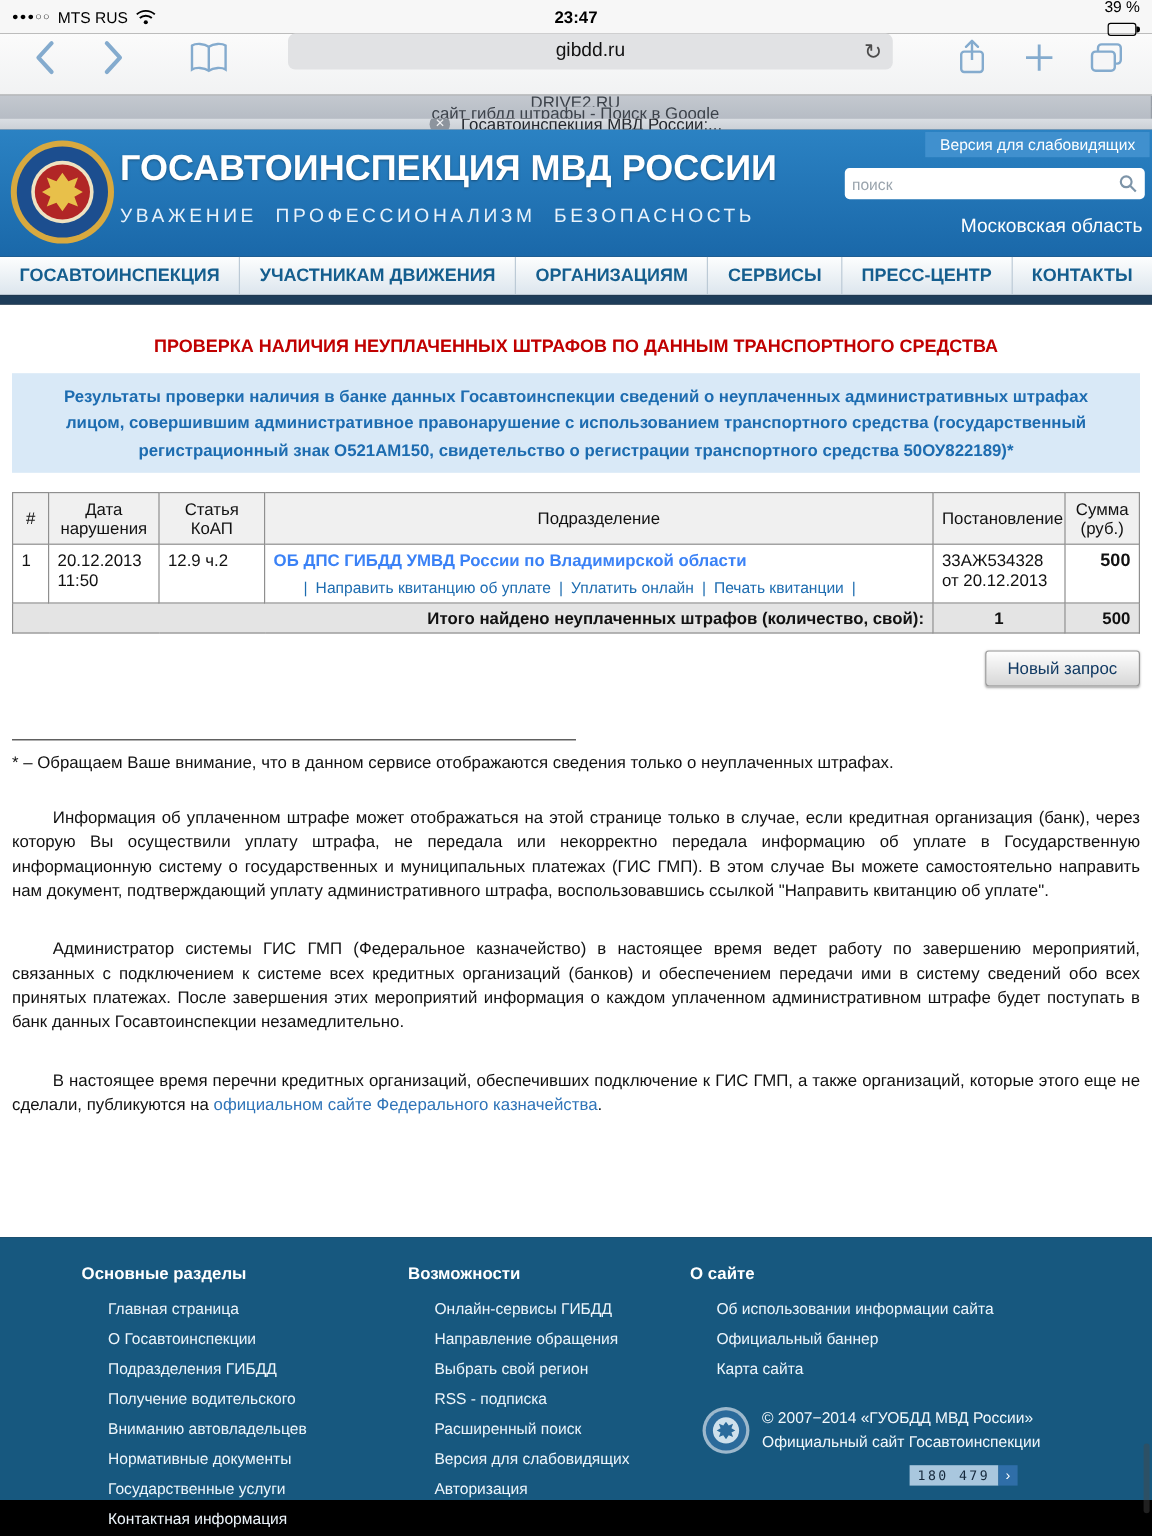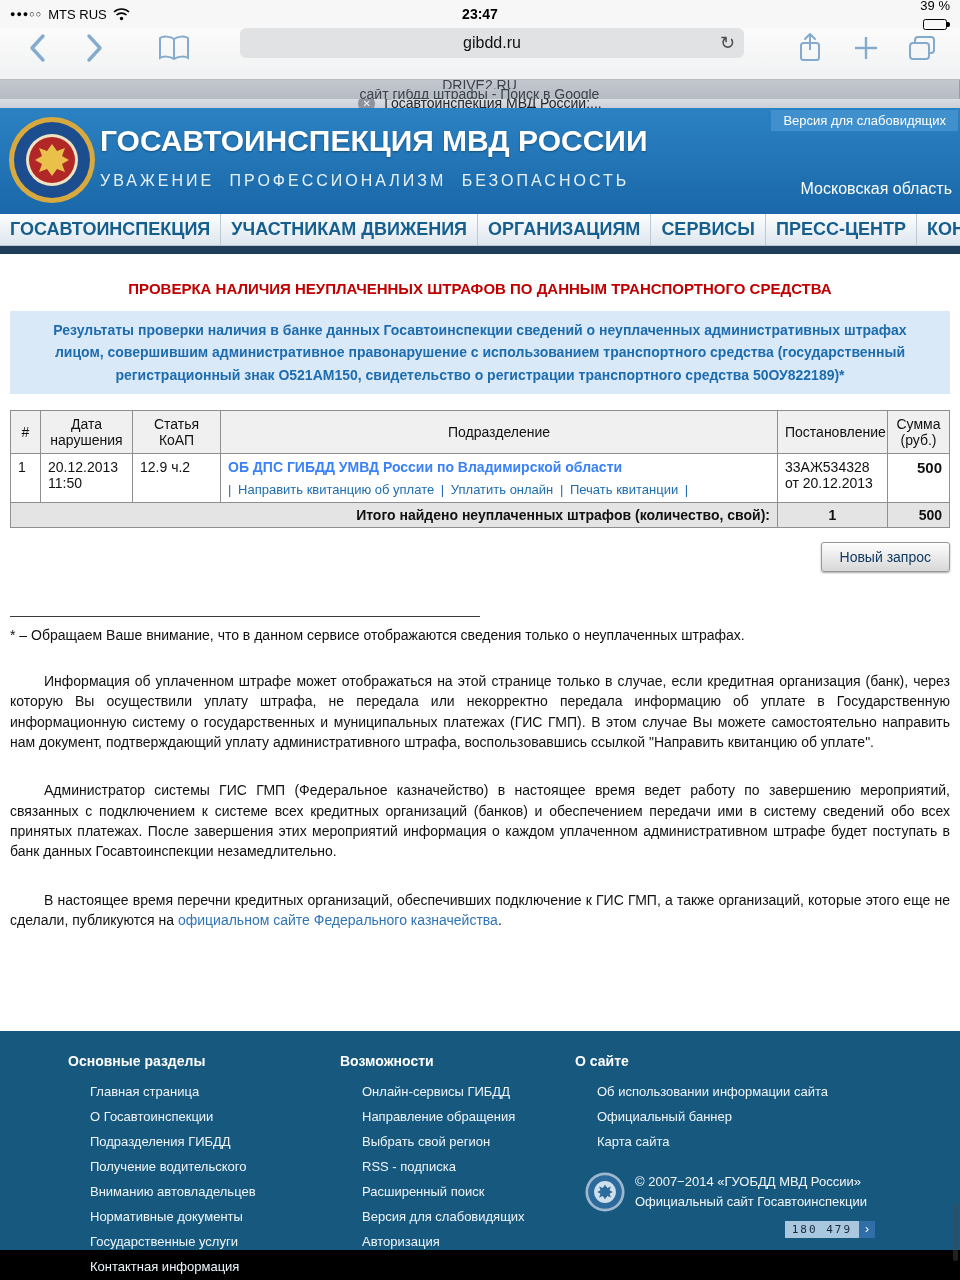--- a/index.html
+++ b/index.html
@@ -39,35 +39,35 @@
   .site-title { color:#fff; font-size:30px; font-weight:bold; text-shadow:0 1px 2px rgba(0,0,0,.35); }
   .site-slogan { color:#e8f2fb; font-size:16px; letter-spacing:3px; word-spacing:8px; margin-top:14px; }
   .access-link { position:absolute; top:2px; right:2px; background:#4090ce; color:#fff; font-size:13px; padding:3px 12px; cursor:pointer; }
   .hdr-search { position:absolute; top:32px; right:6px; width:250px; height:26px; background:#fff; border-radius:4px; display:flex; align-items:center; padding:0 6px; }
   .hdr-search input { flex:1; border:none; outline:none; font-size:13px; color:#333; background:transparent; font-family:"Liberation Sans", sans-serif; }
   .hdr-search input::placeholder { color:#9aa4ad; }
   .region { position:absolute; top:72px; right:8px; color:#fff; font-size:16px; cursor:pointer; }
 
   
   .nav { height:32px; background:linear-gradient(#fdfefe,#dde6ee); display:flex; border-bottom:1px solid #b9c6d2; }
-  .nav-item { flex:1 1 auto; display:flex; align-items:center; justify-content:center; font-size:18px; font-weight:bold; color:#155e8e; white-space:nowrap; padding:0 10px; border-right:1px solid #bccad6; cursor:pointer; }
+  .nav-item { flex:1 1 auto; display:flex; align-items:center; justify-content:center; font-size:15px; font-weight:bold; color:#155e8e; white-space:nowrap; padding:0 10px; border-right:1px solid #bccad6; cursor:pointer; }
   .nav-item:last-child { border-right:none; }
   .dark-strip { height:8px; background:#1e3d5a; }
 
   
   .content { height:777px; background:#fff; padding:0 10px; overflow:hidden; }
   .page-title { margin-top:26px; text-align:center; color:#c00000; font-size:15px; font-weight:bold; }
   .info-box { margin-top:14px; background:#d9e9f7; color:#1d6cb0; font-weight:bold; font-size:14px; text-align:center; line-height:1.6; padding:8px 24px; }
 
   table.fines { margin-top:16px; width:100%; border-collapse:collapse; table-layout:fixed; font-size:14px; color:#111; }
   table.fines th, table.fines td { border:1px solid #8f8f8f; padding:5px 7px; vertical-align:top; }
   table.fines th { background:#f0f0f0; font-weight:normal; text-align:center; vertical-align:middle; }
   td.cell-amount { text-align:right; font-weight:bold; font-size:15px; }
   .division-name { color:#3b82f6; font-weight:bold; cursor:pointer; }
-  .division-links { margin-top:7px; font-size:13px; color:#1d6cb0; }
+  .division-links { margin-top:7px; font-size:13px; color:#1d6cb0;margin-left:25px; }
   .division-links a { color:#1d6cb0; text-decoration:none; cursor:pointer; margin:0 3px; }
   tr.total-row td { background:#e4e4e4; font-weight:bold; padding:4px 7px; }
   td.total-label { text-align:right; }
   td.total-count { text-align:center; }
   td.total-amount { text-align:right; }
 
   .btn-row { text-align:right; margin-top:14px; }
   .new-request-btn { background:linear-gradient(#fefefe,#d7d7d7); border:1px solid #979797; border-radius:3px; padding:6px 18px; font-size:14px; color:#123a63; box-shadow:0 1px 2px rgba(0,0,0,.35); cursor:pointer; font-family:"Liberation Sans", sans-serif; }
 
   .divider { margin-top:44px; width:470px; border-top:1px solid #3a3a3a; }
@@ -79,21 +79,21 @@
   .site-footer { height:219px; background:#17587f; position:relative; display:flex; padding:22px 0 0 68px; color:#fff; }
   .f-col1 { width:272px; }
   .f-col2 { width:235px; }
   .f-col3 { width:330px; }
   .f-title { font-size:14px; font-weight:bold; margin-bottom:13px; }
   .f-links { list-style:none; padding-left:22px; }
   .f-links li { margin-bottom:7px; }
   .f-links a { color:#eef6fc; font-size:13px; text-decoration:none; cursor:pointer; }
   .copyright { display:flex; align-items:center; gap:10px; margin-top:22px; margin-left:10px; }
   .copyright-text { font-size:13px; line-height:1.55; color:#f2f8fc; }
-  .counter { position:absolute; right:85px; bottom:12px; display:flex; height:17px; }
+  .counter { position:absolute; right:112px; bottom:12px; display:flex; height:17px; }
   .counter-digits { background:#a9c7de; color:#16293c; font-family:"DejaVu Sans Mono", monospace; font-size:11px; letter-spacing:2px; padding:2px 7px; }
   .counter-arrow { width:16px; background:#2f6ea8; color:#fff; font-size:12px; text-align:center; line-height:17px; cursor:pointer; }
 
   .scroll-thumb { position:absolute; right:2px; top:1203px; width:5px; height:58px; background:rgba(70,70,70,.45); border-radius:3px; }
 </style>
 </head>
 <body>
 
 <div class="status-bar">
   <div class="sb-left">
@@ -173,20 +173,27 @@
     <circle cx="44" cy="44" r="38" fill="#1c4e8f"></circle>
     <circle cx="44" cy="44" r="26" fill="#efe3c2"></circle>
     <circle cx="44" cy="44" r="23" fill="#b12626"></circle>
     <path d="M44 28 l5 7 8-3 -3 8 7 4 -7 4 3 8 -8-3 -5 7 -5-7 -8 3 3-8 -7-4 7-4 -3-8 8 3 z" fill="#e8c04a"></path>
   </svg>
   <div class="site-title-block">
     <div class="site-title">ГОСАВТОИНСПЕКЦИЯ МВД РОССИИ</div>
     <div class="site-slogan">УВАЖЕНИЕ ПРОФЕССИОНАЛИЗМ БЕЗОПАСНОСТЬ</div>
   </div>
   <a class="access-link">Версия для слабовидящих</a>
+  <div class="hdr-search">
+    <input type="text" placeholder="поиск" style="">
+    <svg width="16" height="16" viewBox="0 0 16 16">
+      <circle cx="6.5" cy="6.5" r="4.5" fill="none" stroke="#7d94a8" stroke-width="1.8"></circle>
+      <line x1="10" y1="10" x2="14.5" y2="14.5" stroke="#7d94a8" stroke-width="1.8"></line>
+    </svg>
+  </div>
   <div class="region">Московская область</div>
 </div>
 
 <div class="nav">
   <div class="nav-item">ГОСАВТОИНСПЕКЦИЯ</div>
   <div class="nav-item">УЧАСТНИКАМ ДВИЖЕНИЯ</div>
   <div class="nav-item">ОРГАНИЗАЦИЯМ</div>
   <div class="nav-item">СЕРВИСЫ</div>
   <div class="nav-item">ПРЕСС-ЦЕНТР</div>
   <div class="nav-item">КОНТАКТЫ</div>

